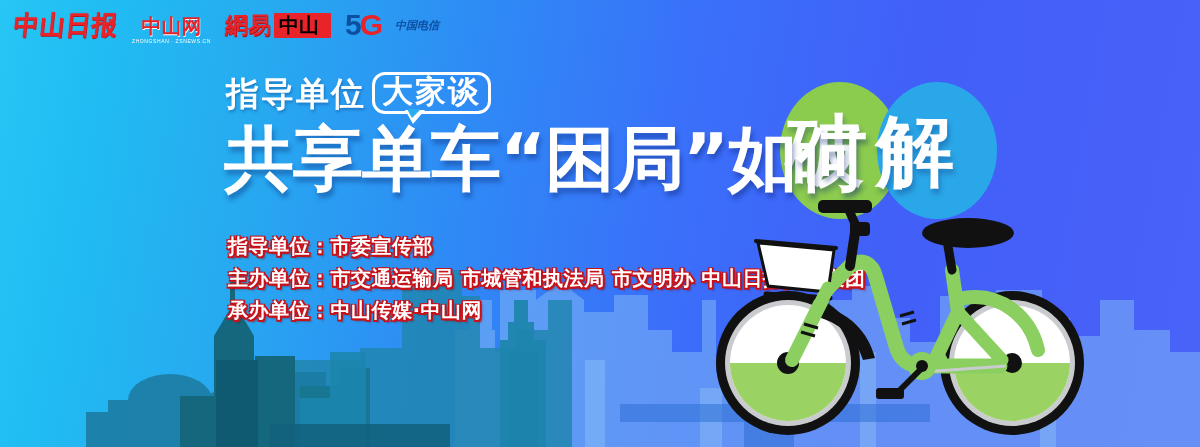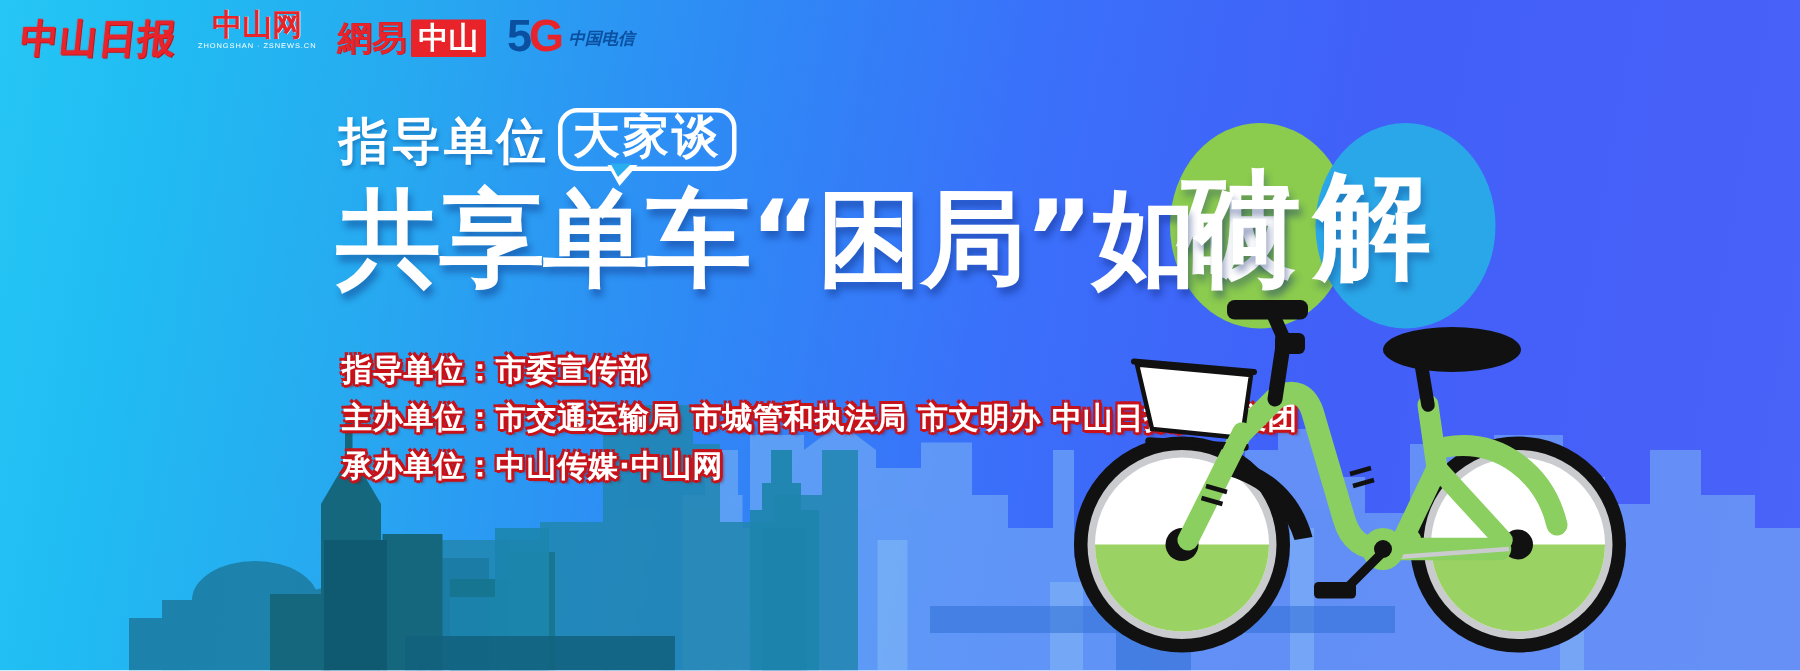--- a/index.html
+++ b/index.html
@@ -33,44 +33,44 @@
 
   .lg-zsdaily{
     color:#E8232A;
     font-weight:bold;font-size:25px;
     letter-spacing:1px;
     font-family:"DejaVu Serif","Liberation Serif",serif;
     text-shadow:0 0 1px #E8232A, .6px .6px 0 #B4121a;
     transform:skewX(-6deg) scaleY(1.05);
   }
 
-  .lg-zsnet{display:flex;flex-direction:column;align-items:center;line-height:1;}
+  .lg-zsnet{display:flex;flex-direction:column;align-items:center;line-height:1;justify-content:flex-end;}
   .lg-zsnet .zn-main{
     color:#E8232A;font-weight:bold;font-size:20px;letter-spacing:0px;
     font-family:"DejaVu Serif","Liberation Serif",serif;
     text-shadow:.5px .5px 0 #fff;
   }
   .lg-zsnet .zn-sub{
     color:#fff;font-size:5px;letter-spacing:.6px;margin-top:3px;
     transform:scaleY(.9);
   }
 
   .lg-netease{display:flex;align-items:center;gap:3px;}
   .lg-netease .ne-word{
     color:#E8232A;font-weight:bold;font-size:23px;
     font-family:"DejaVu Serif","Liberation Serif",serif;
     text-shadow:.5px .5px 0 #a90c12;
   }
   .lg-netease .ne-box{
-    background:#E8232A;color:#ffffff;font-weight:bold;font-size:20px;
-    padding:1px 5px 2px 5px;border-radius:1px;line-height:1.1;
+    background:#E8232A;color:#000000;font-weight:bold;font-size:20px;
+    padding:1px 12px 2px 5px;border-radius:1px;line-height:1.1;
     font-family:"DejaVu Serif","Liberation Serif",serif;
   }
 
-  .lg-5g{display:flex;align-items:center;gap:5px;}
+  .lg-5g{display:flex;align-items:center;gap:14px;}
   .lg-5g .g5{position:relative;font-weight:bold;font-size:30px;line-height:1;
     font-family:"Liberation Sans",sans-serif;letter-spacing:-2px;}
   .lg-5g .g5 .n5{color:#0B4FA0;}
   .lg-5g .g5 .gG{color:#E8232A;}
   .lg-5g .ct{color:#0B4FA0;font-weight:bold;font-size:11px;letter-spacing:0px;
     font-family:"DejaVu Serif","Liberation Serif",serif;font-style:italic;}
 
   
   #eyebrow{
     position:absolute;left:226px;top:72px;

